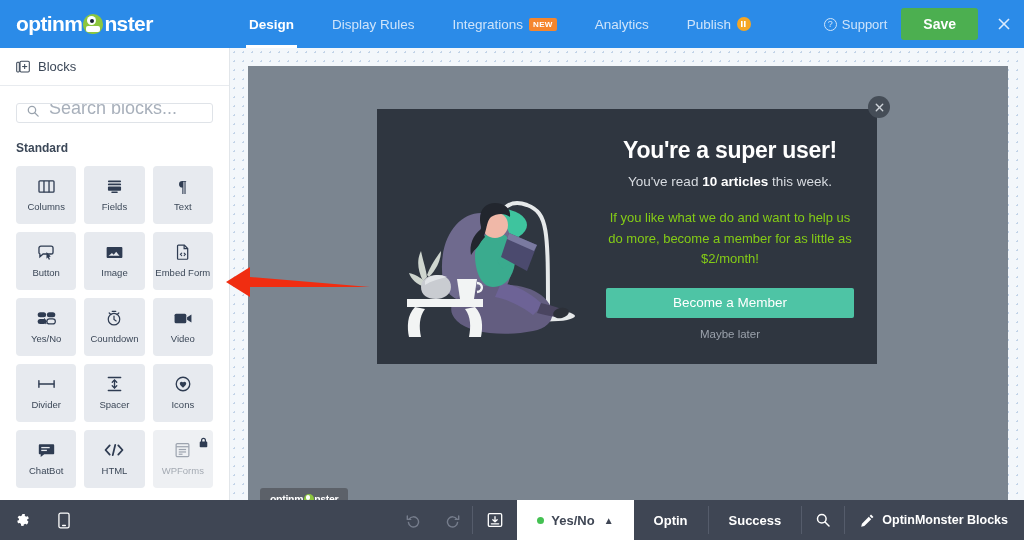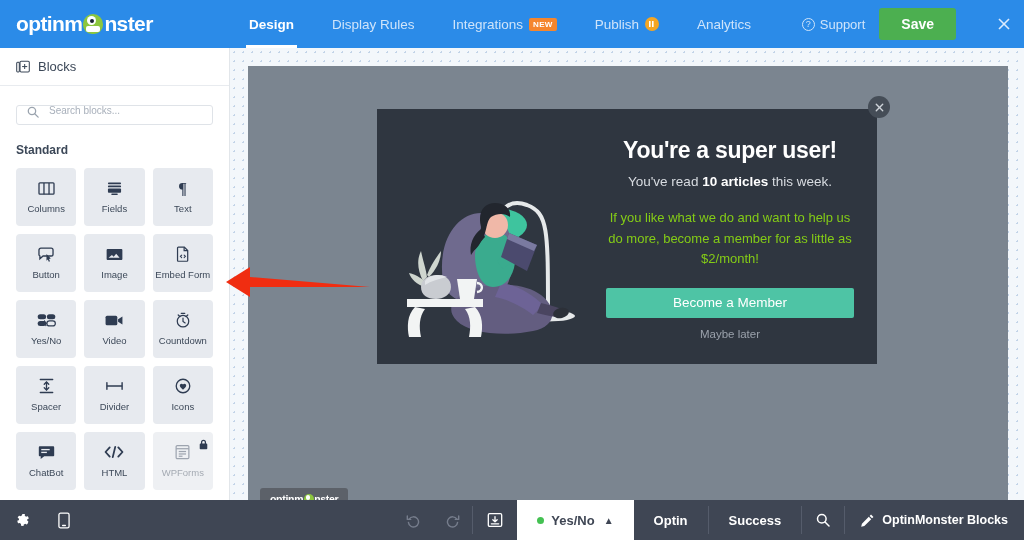--- a/index.html
+++ b/index.html
@@ -65,21 +65,21 @@
     padding: 0 14px; cursor: pointer;
   }
   .circ-q {
     width: 13px; height: 13px; border: 1.3px solid #cfe4fa; border-radius: 50%;
     font-size: 9px; display: inline-flex; align-items: center; justify-content: center;
     line-height: 1;
   }
   .save-btn {
     background: #4caf50; color: #fff; font-size: 14px; font-weight: bold;
     height: 32px; padding: 0 22px; border: none; border-radius: 3px;
-    cursor: pointer; display: flex; align-items: center; margin-right: 28px;
+    cursor: pointer; display: flex; align-items: center; margin-right: 6px;
   }
   .close-x {
     width: 40px; display: flex; align-items: center; justify-content: center;
     color: #dbeafd; font-size: 19px; cursor: pointer; font-weight: 300;
   }
 
   
   .body-row { display: flex; flex: 1 1 auto; min-height: 0; }
 
   
@@ -89,21 +89,21 @@
   }
   .sidebar-head {
     height: 38px; display: flex; align-items: center; gap: 8px; padding: 0 16px;
     border-bottom: 1px solid #e8ebef; flex: 0 0 38px;
   }
   .sidebar-head-label { font-size: 13px; color: #3c4858; font-weight: 500; text-align: center; }
   .sidebar-scroll { flex: 1 1 auto; overflow: hidden; padding: 14px 16px 0 16px; }
   .search-wrap { position: relative; margin-bottom: 18px; }
   .search-input {
     width: 100%; height: 20px; border: 1px solid #dfe3e8; border-radius: 3px;
-    padding: 0 10px 8px 32px; font-size: 10px; color: #3c4858;
+    padding: 0 10px 8px 32px; font-size: 18px; color: #3c4858;
     font-family: "Liberation Sans", sans-serif; outline: none; background: #fff;
   }
   .search-input::placeholder { color: #a8b0bb; }
   .search-icon {
     position: absolute; left: 11px; top: 50%; transform: translateY(-50%);
     width: 12px; height: 12px; pointer-events: none;
   }
   .section-label {
     font-size: 12px; font-weight: bold; color: #3c4858; margin-bottom: 11px;
   }
@@ -228,30 +228,30 @@
         <span>Design</span>
       </div>
       <div class="nav-item">
         <span>Display Rules</span>
       </div>
       <div class="nav-item">
         <span>Integrations</span>
         <span class="badge-new">NEW</span>
       </div>
       <div class="nav-item">
+        <span>Analytics</span>
+      </div>
+      <div class="nav-item">
         <span>Publish</span>
         <span class="badge-dot">
           <svg width="5" height="6" viewBox="0 0 5 6" fill="#fff">
             <rect x="0" y="0" width="1.6" height="6"></rect>
               <rect x="3" y="0" width="1.6" height="6"></rect>
           </svg>
         </span>
-      </div>
-      <div class="nav-item">
-        <span>Analytics</span>
       </div>
     </div>
 
     <div class="topbar-right">
       <div class="support-link">
         <span class="circ-q">?</span>
         <span>Support</span>
       </div>
       <button class="save-btn">Save</button>
       <div class="close-x">
@@ -360,61 +360,61 @@
                 <rect x="0.6" y="8.4" width="9" height="5.4" rx="2.7"></rect>
                 <rect x="10.4" y="8.4" width="9" height="5.4" rx="2.7" fill="none" stroke="#2f3c52" stroke-width="1.3"></rect>
                 <path d="M7.4 7.2l3.4 4.2-1.5.3.9 1.9-1.1.5-.9-1.9-1.1 1.1z" fill="#2f3c52"></path>
               </svg>
             </span>
             <span class="block-label">Yes/No</span>
           </div>
 
           <div class="block-tile">
             <span class="block-ico">
-              <svg width="18" height="13" viewBox="0 0 19 13" fill="#2f3c52">
-                <rect x="0.6" y="1.4" width="12.4" height="10.2" rx="1.6"></rect>
-                <path d="M13.8 5.2l4.6-3v8.6l-4.6-3z"></path>
-              </svg>
-            </span>
-            <span class="block-label">Video</span>
-          </div>
-
-          <div class="block-tile">
-            <span class="block-ico">
               <svg width="16" height="16" viewBox="0 0 17 17" fill="none" stroke="#2f3c52" stroke-width="1.3">
                 <circle cx="8.5" cy="9.8" r="6.1"></circle>
                 <path d="M8.5 6.4v3.6l2.3 1.6" stroke-linecap="round"></path>
                 <path d="M3.4 3.2L5.2 4.8M13.6 3.2L11.8 4.8" stroke-linecap="round"></path>
                 <path d="M6.6 1.4h3.8" stroke-linecap="round"></path>
               </svg>
             </span>
             <span class="block-label">Countdown</span>
           </div>
 
           <div class="block-tile">
             <span class="block-ico">
+              <svg width="18" height="13" viewBox="0 0 19 13" fill="#2f3c52">
+                <rect x="0.6" y="1.4" width="12.4" height="10.2" rx="1.6"></rect>
+                <path d="M13.8 5.2l4.6-3v8.6l-4.6-3z"></path>
+              </svg>
+            </span>
+            <span class="block-label">Video</span>
+          </div>
+
+          <div class="block-tile">
+            <span class="block-ico">
+              <svg width="19" height="12" viewBox="0 0 20 12" fill="none" stroke="#2f3c52" stroke-width="1.5" stroke-linecap="round">
+                <line x1="2.4" y1="6" x2="17.6" y2="6"></line>
+                <line x1="2" y1="2.6" x2="2" y2="9.4"></line>
+                <line x1="18" y1="2.6" x2="18" y2="9.4"></line>
+              </svg>
+            </span>
+            <span class="block-label">Divider</span>
+          </div>
+
+          <div class="block-tile">
+            <span class="block-ico">
               <svg width="17" height="16" viewBox="0 0 18 17" fill="none" stroke="#2f3c52" stroke-width="1.4" stroke-linecap="round">
                 <line x1="2.4" y1="1.6" x2="15.6" y2="1.6"></line>
                 <line x1="2.4" y1="15.4" x2="15.6" y2="15.4"></line>
                 <line x1="9" y1="4.6" x2="9" y2="12.4"></line>
                 <path d="M6.6 6.6L9 4.2l2.4 2.4M6.6 10.4L9 12.8l2.4-2.4"></path>
               </svg>
             </span>
             <span class="block-label">Spacer</span>
-          </div>
-
-          <div class="block-tile">
-            <span class="block-ico">
-              <svg width="19" height="12" viewBox="0 0 20 12" fill="none" stroke="#2f3c52" stroke-width="1.5" stroke-linecap="round">
-                <line x1="2.4" y1="6" x2="17.6" y2="6"></line>
-                <line x1="2" y1="2.6" x2="2" y2="9.4"></line>
-                <line x1="18" y1="2.6" x2="18" y2="9.4"></line>
-              </svg>
-            </span>
-            <span class="block-label">Divider</span>
           </div>
 
           <div class="block-tile">
             <span class="block-ico">
               <svg width="16" height="16" viewBox="0 0 17 17">
                 <circle cx="8.5" cy="8.5" r="7.2" fill="none" stroke="#2f3c52" stroke-width="1.4"></circle>
                 <path d="M8.5 12.4c-2-1.7-3.4-2.8-3.4-4.3 0-1.1.9-1.9 1.9-1.9.7 0 1.2.3 1.5.8.3-.5.8-.8 1.5-.8 1 0 1.9.8 1.9 1.9 0 1.5-1.4 2.6-3.4 4.3z" fill="#2f3c52"></path>
               </svg>
             </span>
             <span class="block-label">Icons</span>

